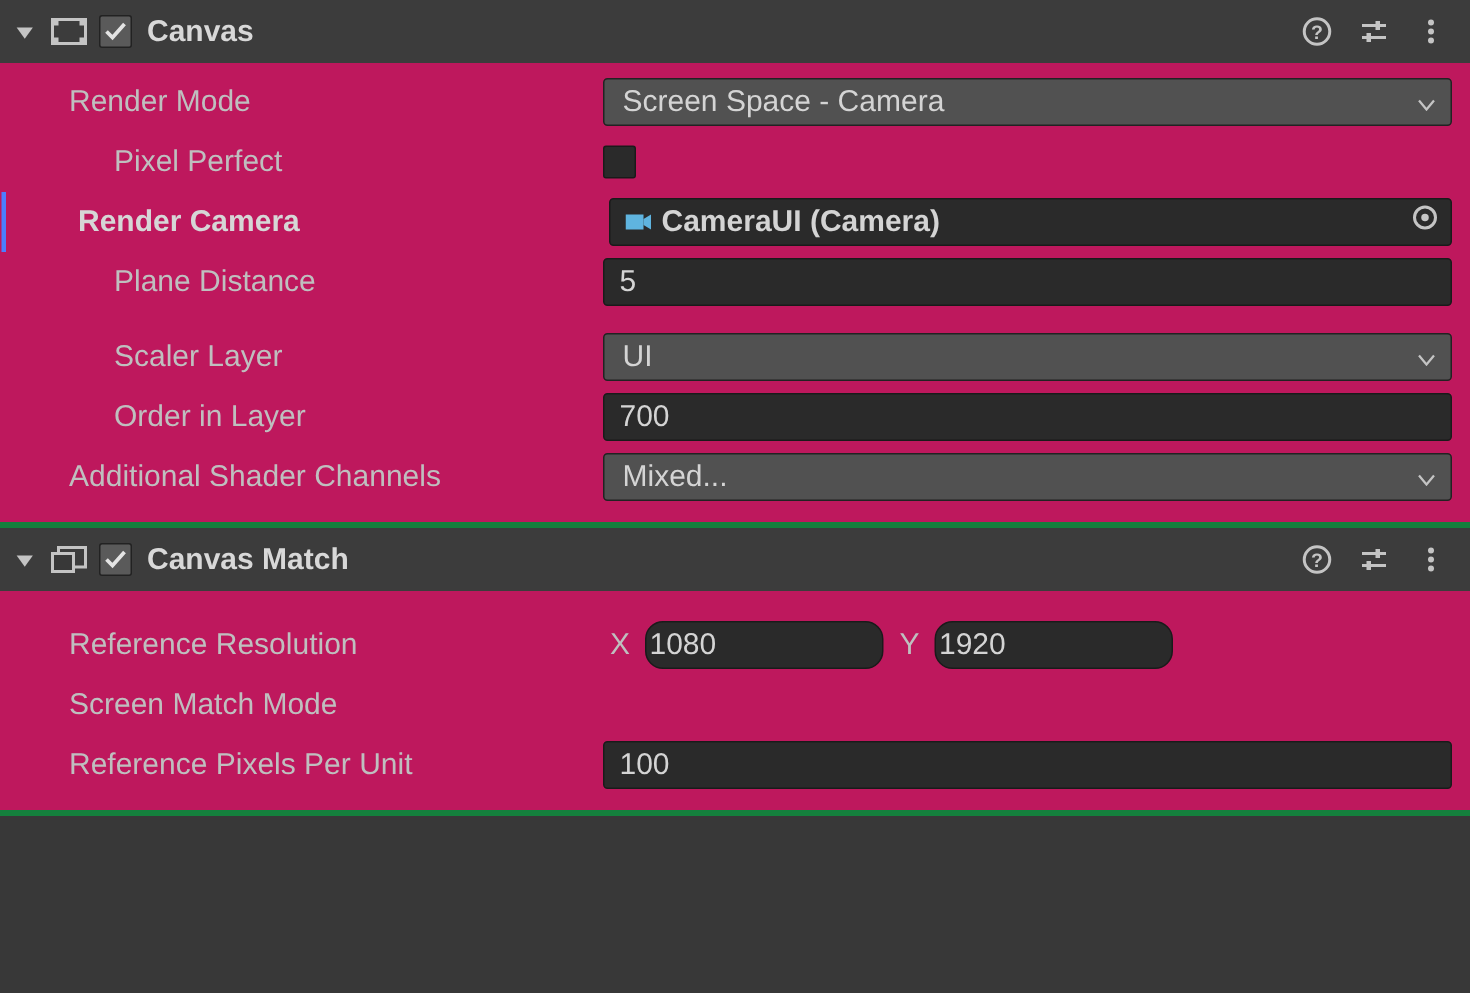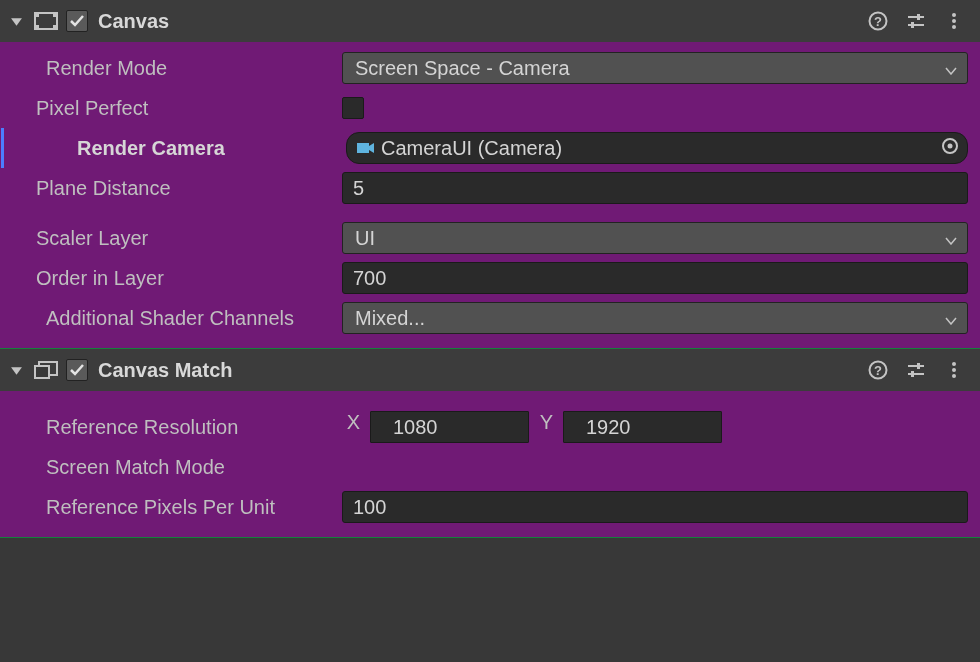--- a/index.html
+++ b/index.html
@@ -1,43 +1,43 @@
 <!DOCTYPE html>
 <html><head>
 <meta charset="utf-8">
 <style>
 *{box-sizing:border-box;margin:0;padding:0;font-family:Arial,Helvetica,sans-serif}
 body{background:#383838;color:#c4c4c4;font-size:20px;width:980px;height:662px;overflow:hidden}
-.comp{background:#701a75;border-bottom:1px solid #15803d}
+.comp{background:#be185d;border-bottom:4px solid #15803d}
 .hdr{display:flex;align-items:center;height:42px;padding:0 10px;background:#3c3c3c}
 .fold{width:16px;display:flex;cursor:pointer}
 .fold svg{width:13px;height:13px}
 .cicon{width:28px;height:22px;margin:0 6px 0 6px;display:flex;align-items:center;justify-content:center}
 .chk{width:22px;height:22px;background:#5a5a5a;border:1px solid #222;border-radius:2px;display:flex;align-items:center;justify-content:center;margin-right:10px;cursor:pointer}
 .chk svg{width:16px;height:16px}
 .ttl{font-weight:bold;color:#d8d8d8;flex:1}
 .hicons{display:flex;gap:18px;align-items:center;padding-right:6px}
 .hicons span{cursor:pointer;color:#c4c4c4}
 .rows{padding:6px 0 10px 0}
 .row{display:flex;align-items:center;height:40px;padding-right:12px}
-.lbl{width:342px;padding-left:46px;color:#bfbfbf}
-.lbl.ind{padding-left:36px}
+.lbl{width:402px;padding-left:46px;color:#bfbfbf}
+.lbl.ind{padding-left:76px}
 .lbl.bold{font-weight:bold;color:#d6d6d6}
-.fld{flex:1;display:flex;align-items:flex-start;gap:6px}
+.fld{flex:1;display:flex;align-items:center;gap:6px}
 .dd{flex:1;height:32px;background:#515151;border:1px solid #222;border-radius:3px;display:flex;align-items:center;padding:0 12px;cursor:pointer;position:relative;color:#d4d4d4}
 .dd .arr{position:absolute;right:10px}
 .inp{flex:1;height:32px;background:#2a2a2a;border:1px solid #1a1a1a;border-radius:3px;padding:0 10px;color:#d4d4d4;display:flex;align-items:center}
-.obj{flex:1;height:32px;background:#2a2a2a;border:1px solid #1a1a1a;border-radius:13px;display:flex;align-items:center;padding:0 10px;color:#d4d4d4;font-weight:normal;position:relative}
+.obj{flex:1;height:32px;background:#2a2a2a;border:1px solid #1a1a1a;border-radius:3px;display:flex;align-items:center;padding:0 10px;color:#d4d4d4;font-weight:bold;position:relative}
 .cambadge{width:18px;height:14px;margin-right:6px;display:flex;align-items:center}
 .ocirc{position:absolute;right:8px;cursor:pointer}
 .ckbox{width:22px;height:22px;background:#2a2a2a;border:1px solid #1a1a1a;border-radius:2px;cursor:pointer}
 .xl{width:22px;text-align:right;color:#bfbfbf;padding-right:4px}
-.vec{flex:1;height:32px;background:#2a2a2a;border:1px solid #1a1a1a;border-radius:1px;padding:0 22px;color:#d4d4d4;display:flex;align-items:center}
+.vec{flex:1;height:32px;background:#2a2a2a;border:1px solid #1a1a1a;border-radius:12px;padding:0 2px;color:#d4d4d4;display:flex;align-items:center}
 .overflow{border-left:3px solid #4c7eff;margin-left:1px}
-.overflow .lbl{padding-left:73px}
+.overflow .lbl{padding-left:48px}
 .gap{height:10px}
 .slider-ico svg,.help-ico svg,.menu-ico svg{width:20px;height:20px;display:block}
 </style>
 </head>
 <body>
 
 <div class="comp">
   <div class="hdr">
     <span class="fold">
       <svg viewBox="0 0 12 12">

